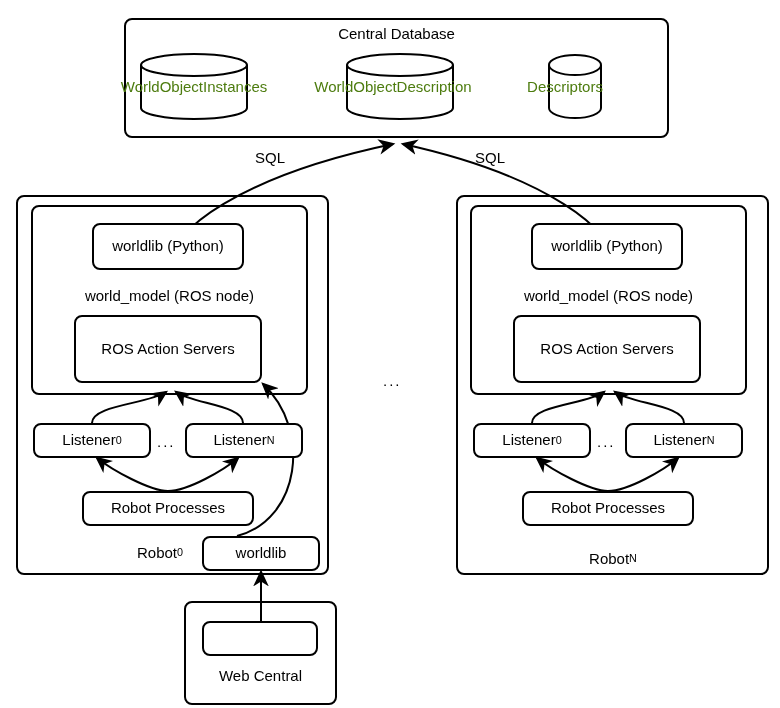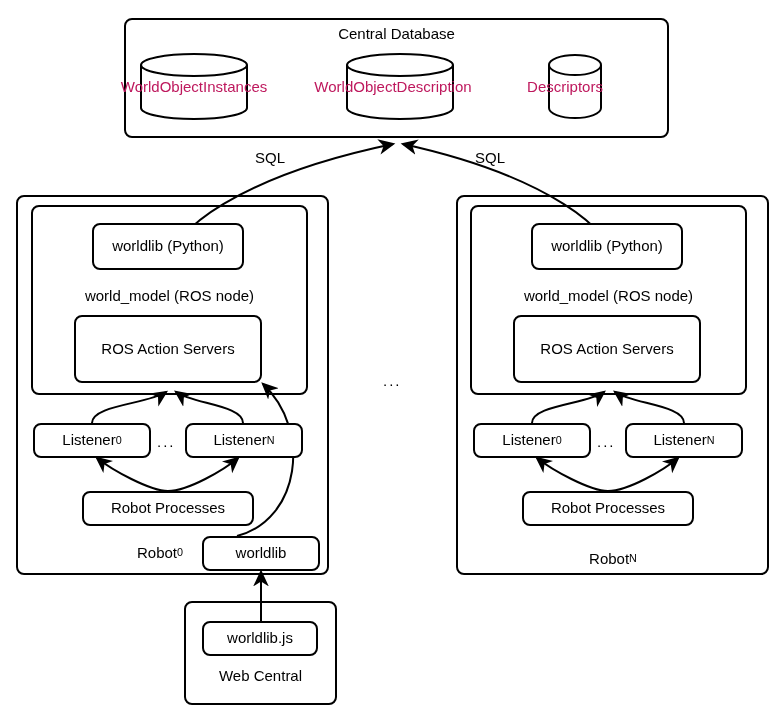--- a/index.html
+++ b/index.html
@@ -58,21 +58,21 @@
     position: absolute;
     font-size: 15px;
     color: #000000;
     letter-spacing: 2px;
   }
   .cyl-label {
     position: absolute;
     display: flex;
     align-items: center;
     justify-content: center;
-    color: #be185d;
+    color: #4d7c0f;
     font-size: 15px;
     white-space: nowrap;
   }
 </style>
 </head>
 <body>
 
 <div id="canvas">
 
   <svg class="svg-layer" viewBox="0 0 780 708" xmlns="http://www.w3.org/2000/svg">
@@ -195,17 +195,16 @@
   <div class="lbl centered" style="left:522px; top:491px; width:172px; height:35px;">Robot Processes</div>
 
   <div class="lbl centered" style="left:573px; top:548px; width:80px; height:22px;">
     <span>Robot</span>
       <span class="sub">N</span>
   </div>
 
   <div class="box" style="left:184px; top:601px; width:153px; height:104px;"></div>
 
   <div class="box filled" style="left:202px; top:621px; width:116px; height:35px;"></div>
-  <div class="lbl centered" style="left:202px; top:621px; width:116px; height:35px;">worldlib.js</div>
 
   <div class="lbl centered" style="left:184px; top:665px; width:153px; height:22px;">Web Central</div>
 
 </div>
 
 </body></html>

